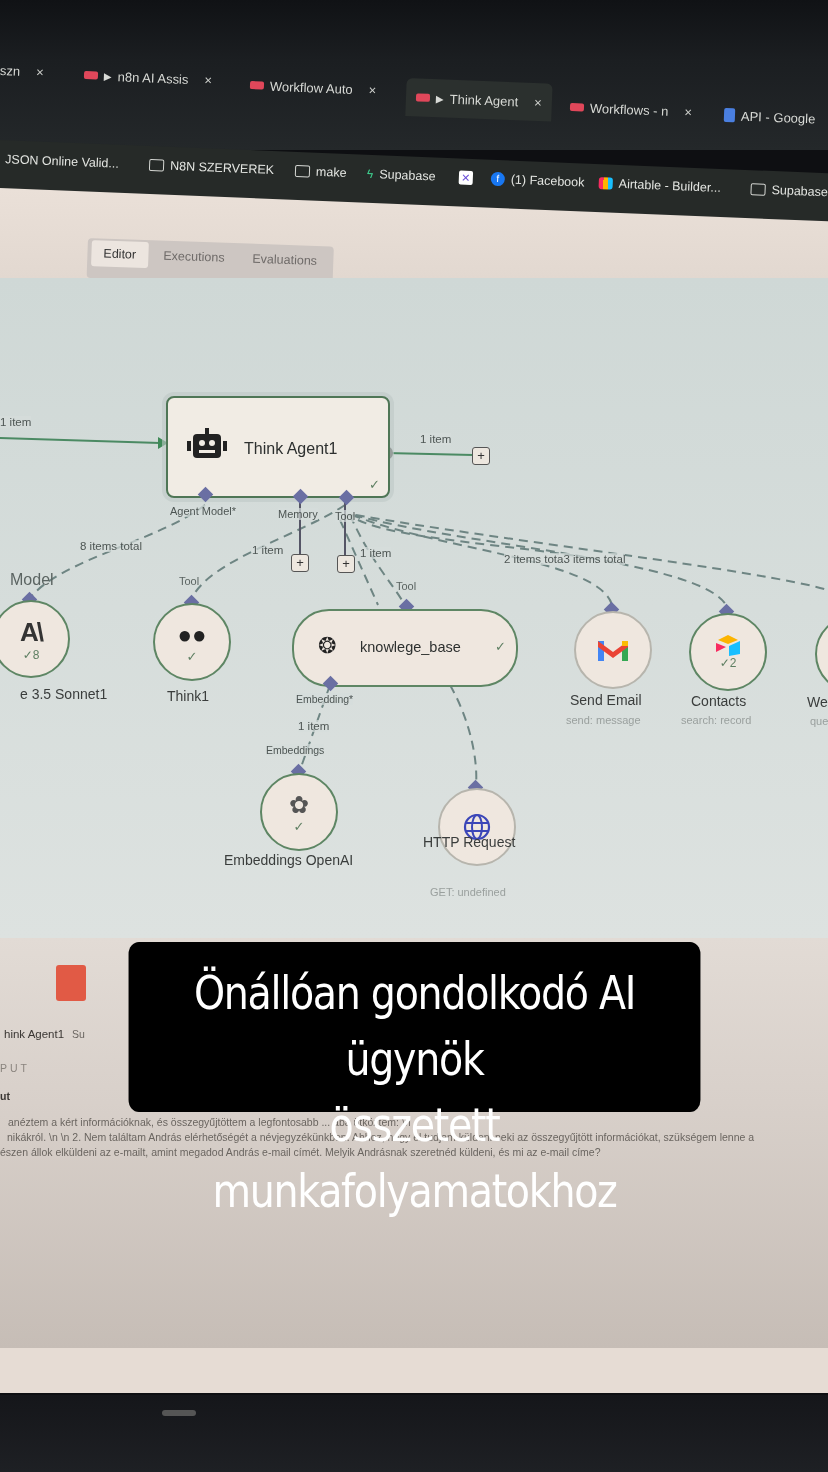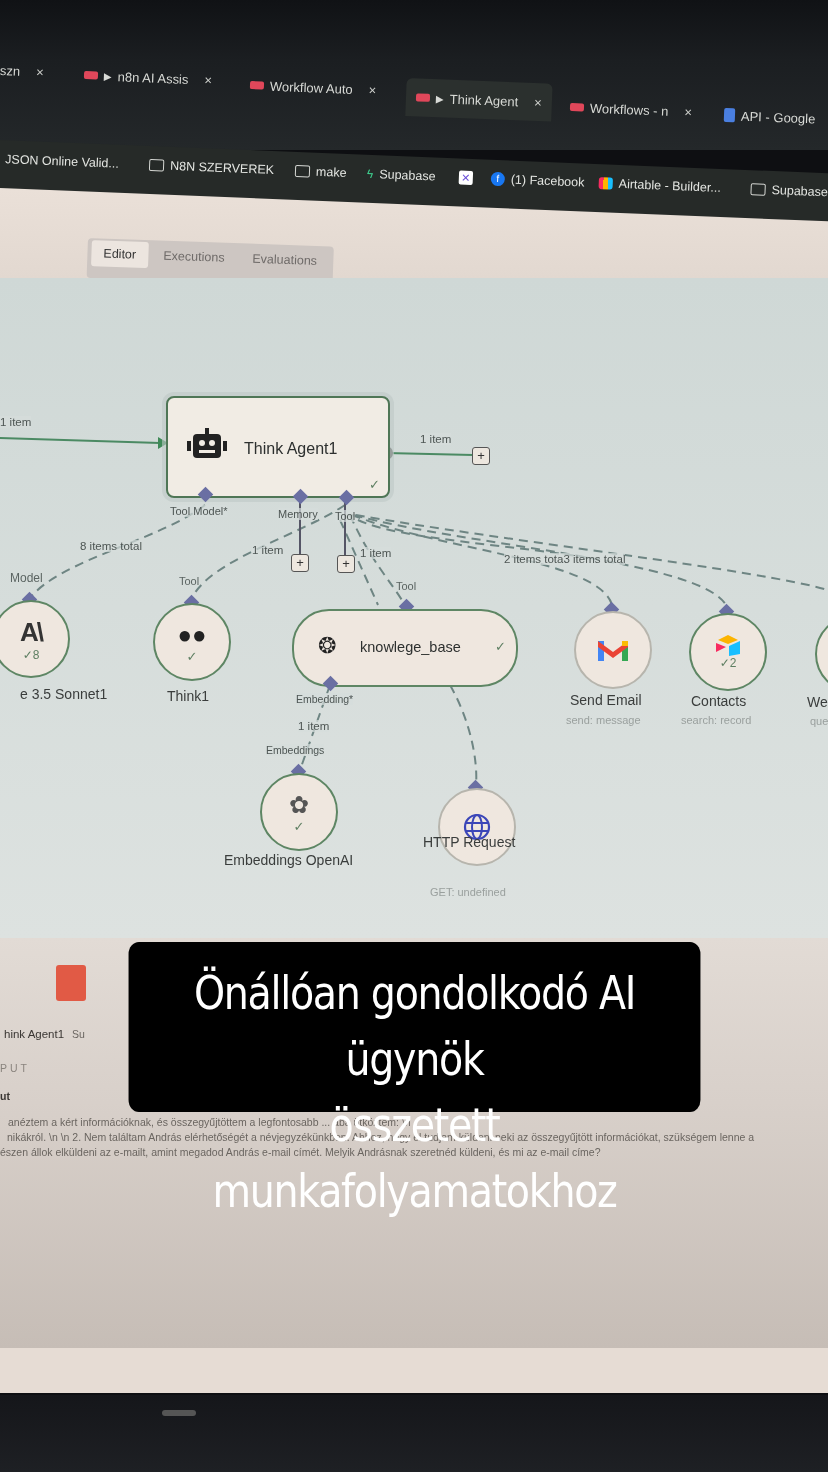--- a/index.html
+++ b/index.html
@@ -162,25 +162,25 @@
     <circle cx="16" cy="15" r="3" fill="#f1ece4"></circle>
       <circle cx="26" cy="15" r="3" fill="#f1ece4"></circle>
     <rect x="13" y="22" width="16" height="3" fill="#f1ece4"></rect>
   </svg>
   <span style="position:absolute;left:76px;top:42px;font-size:16px;color:#2d302f;">Think Agent1</span>
   <span class="check" style="position:absolute;right:8px;bottom:4px;">✓</span>
 </div>
 <div class="diamond" style="left:200px;top:489px;"></div>
 <div class="diamond" style="left:295px;top:491px;"></div>
 <div class="diamond" style="left:341px;top:492px;"></div>
-<span class="lblb" style="left:170px;top:505px;font-size:11px;">Tool Model*</span>
+<span class="lblb" style="left:170px;top:505px;font-size:11px;">Agent Model*</span>
 <span class="lblb" style="left:278px;top:508px;font-size:11px;">Memory</span>
 <span class="lblb" style="left:335px;top:510px;font-size:11px;">Tool</span>
 
-<span class="lbl" style="left:10px;top:571px;font-size:12px;">Model</span>
+<span class="lbl" style="left:10px;top:571px;font-size:16px;">Model</span>
 <div class="diamond" style="left:24px;top:594px;"></div>
 <div class="circle" style="left:-8px;top:600px;">
   <span style="font-size:26px;font-weight:bold;color:#333;letter-spacing:-2px;">A\</span>
   <span class="check" style="font-size:12px;">✓8</span>
 </div>
 <span class="nlabel" style="left:0;top:686px;padding-left:20px;">e 3.5 Sonnet1</span>
 
 <span class="lbl" style="left:179px;top:575px;font-size:11px;">Tool</span>
 <div class="diamond" style="left:186px;top:597px;"></div>
 <div class="circle" style="left:153px;top:603px;">

